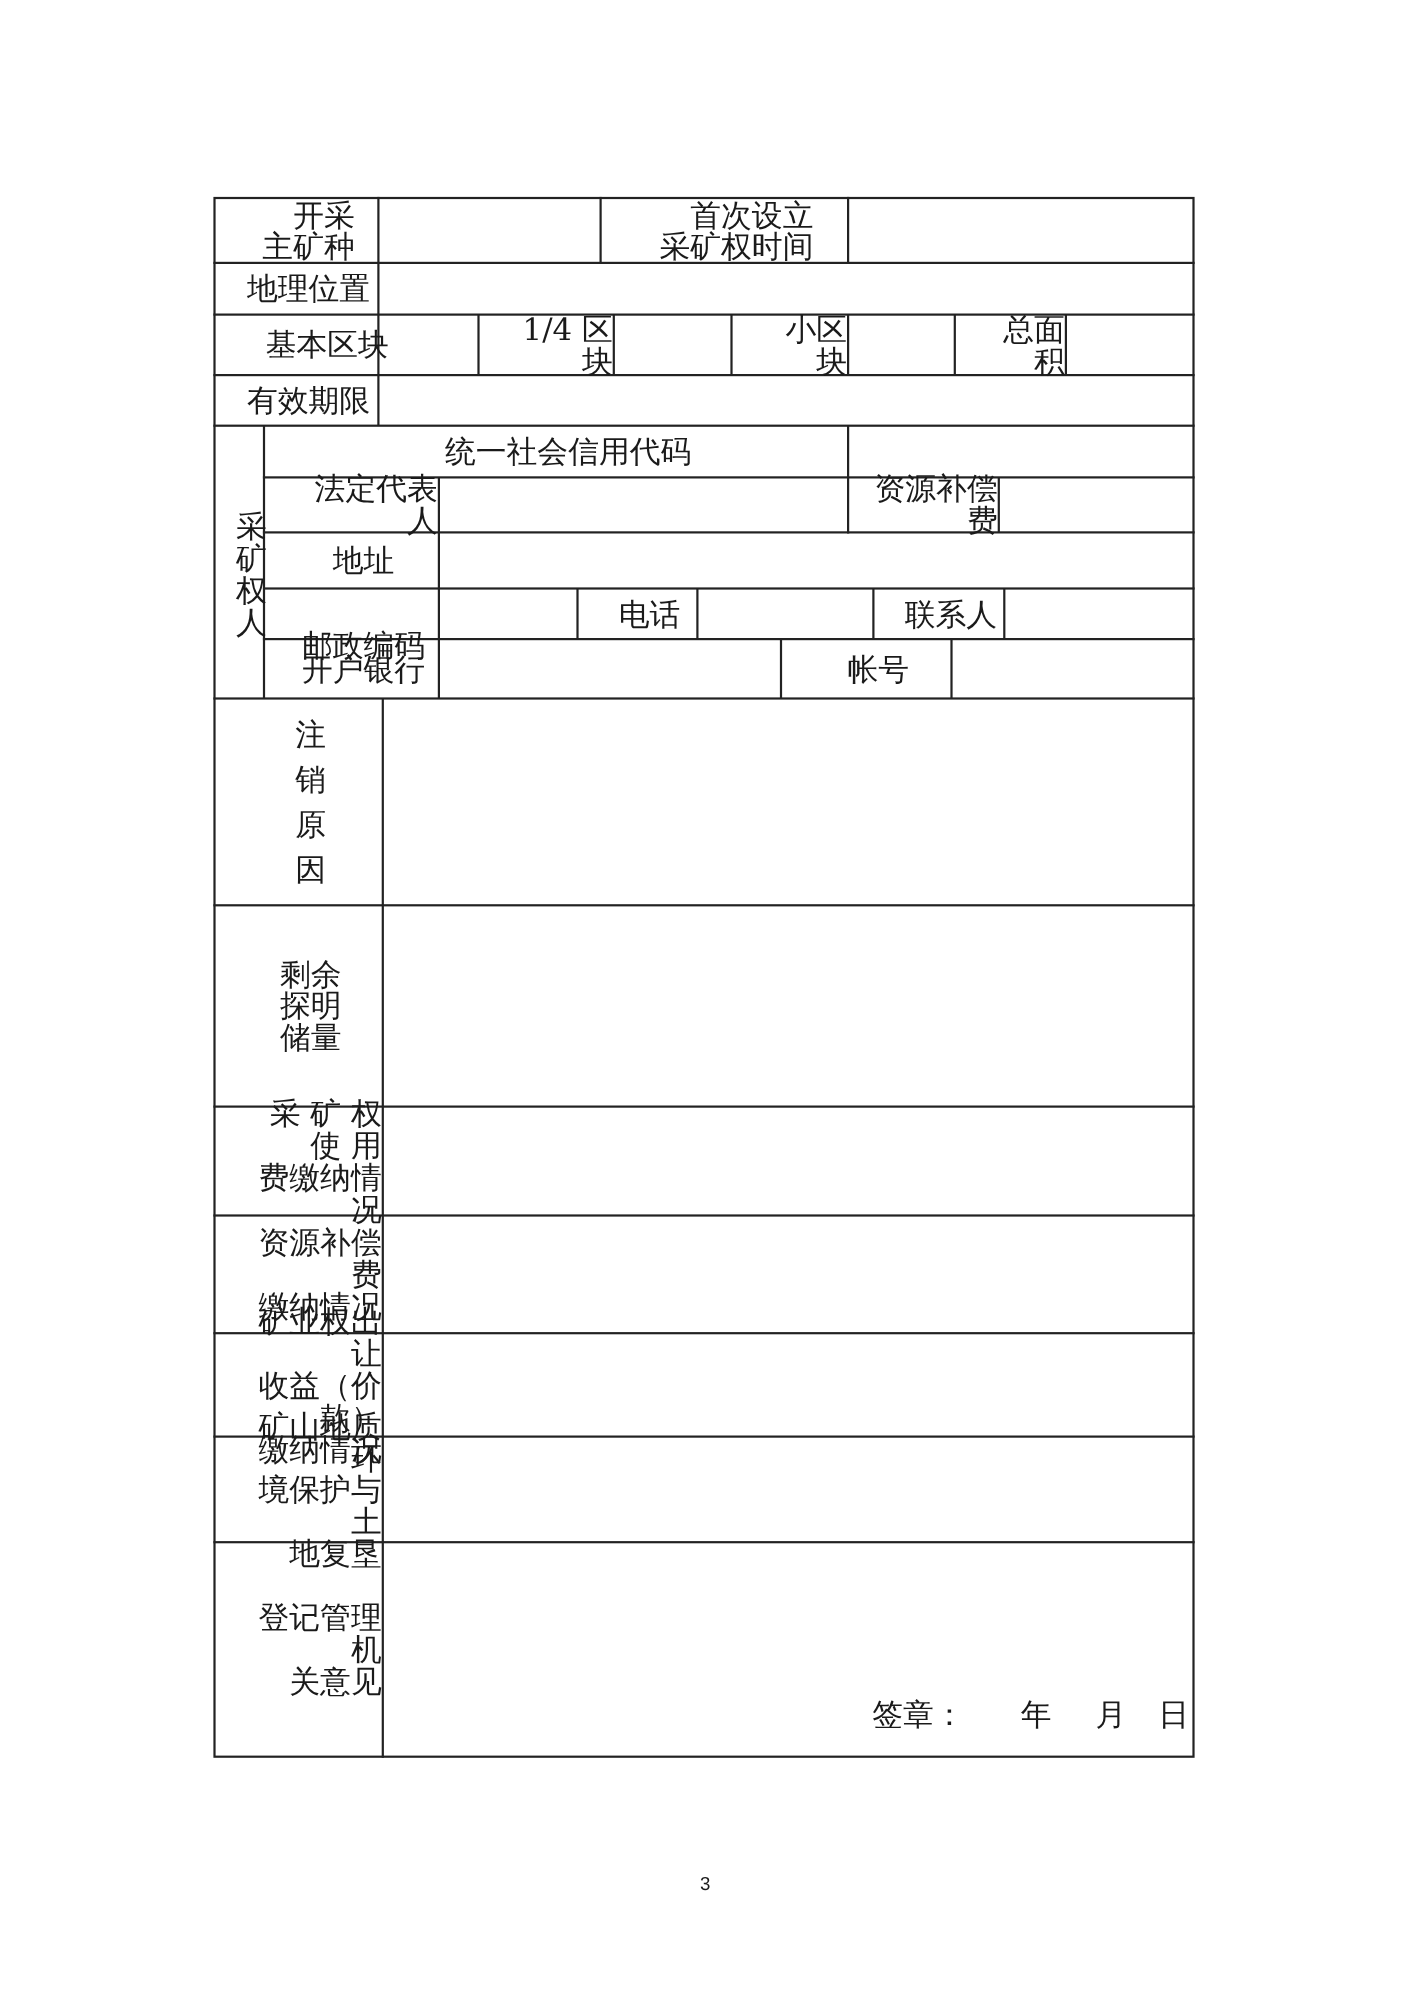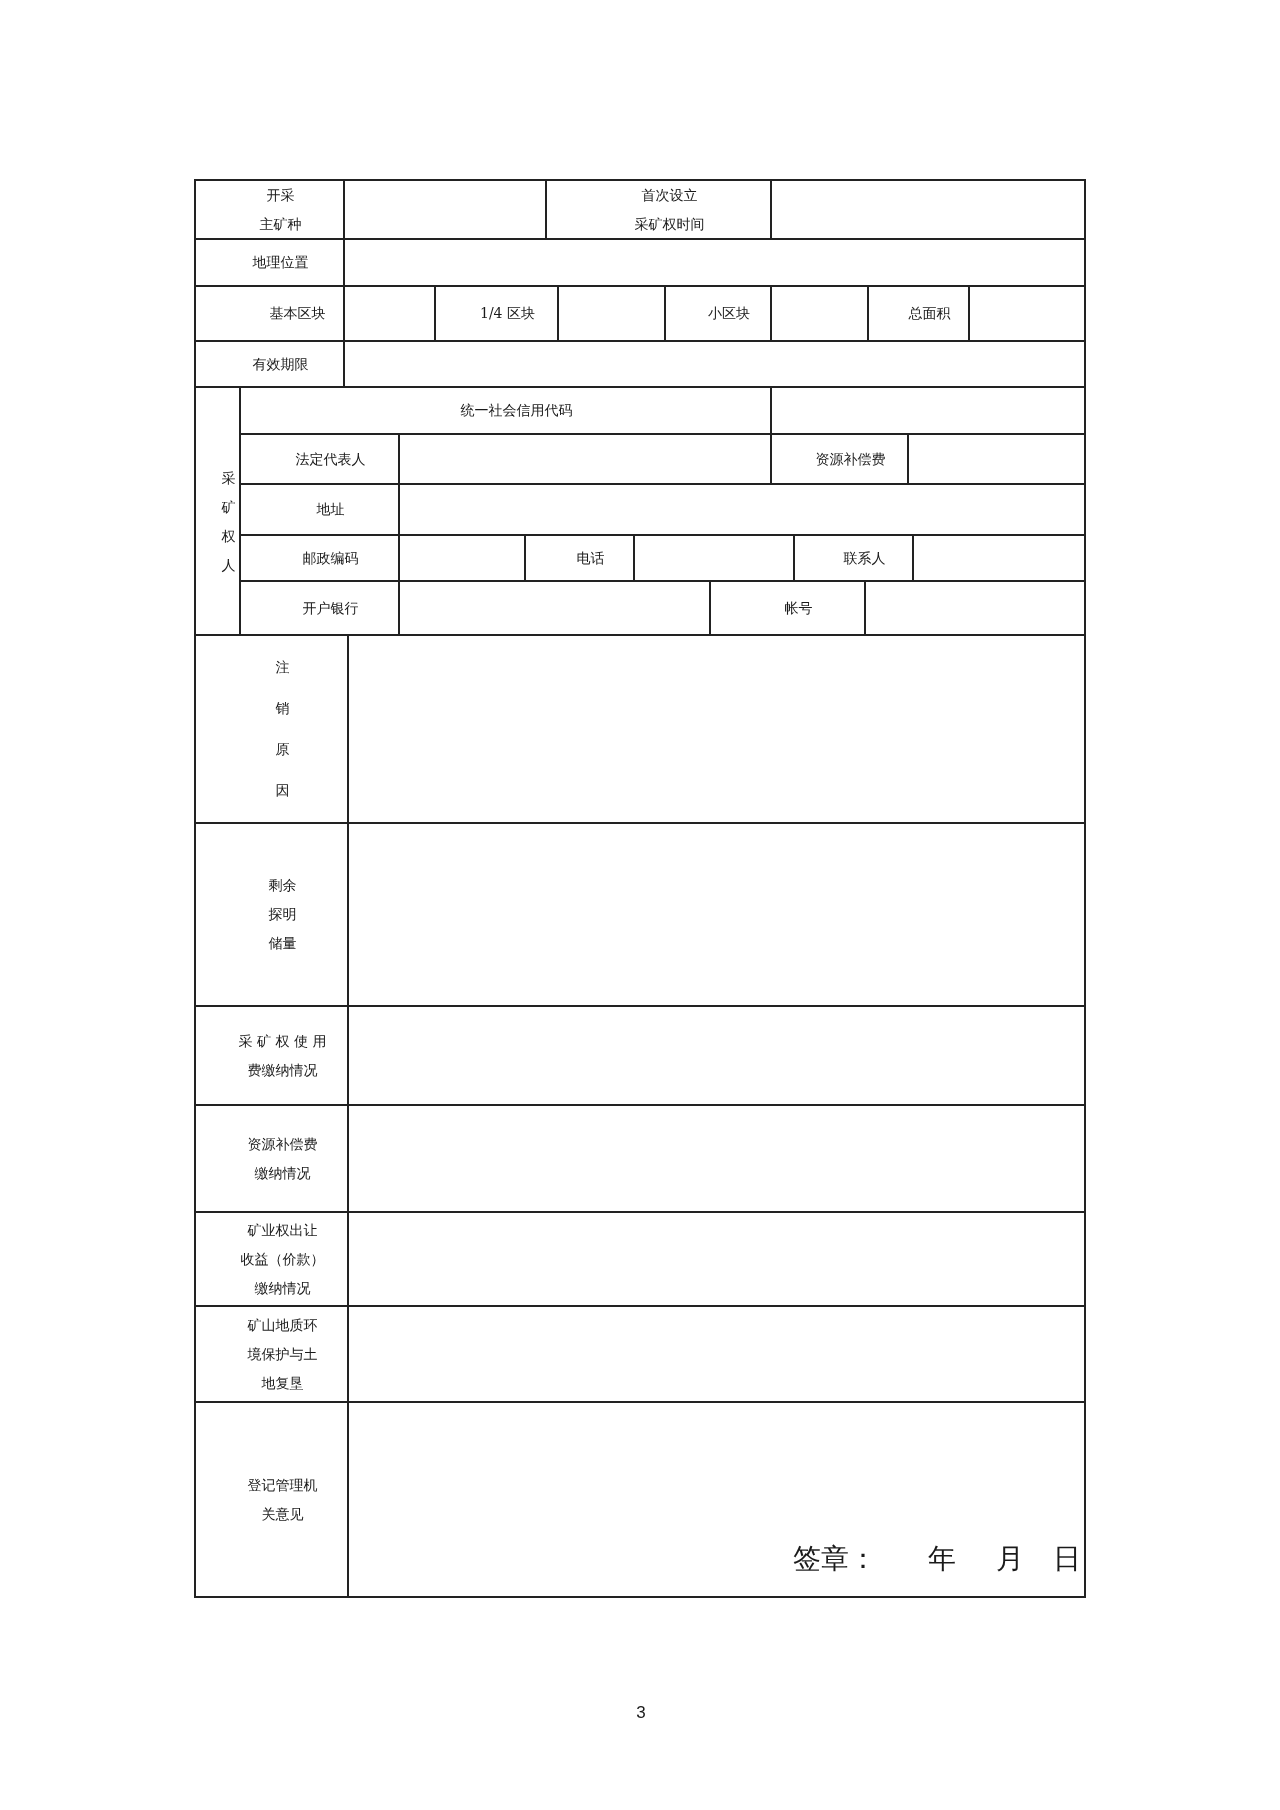--- a/index.html
+++ b/index.html
@@ -1,18 +1,18 @@
 <!DOCTYPE html>
 <html><head>
 <meta charset="utf-8">
 <style>
   html, body { margin:0; padding:0; background:#ffffff; }
   body { width:1280px; height:1810px; position:relative; font-family:"DejaVu Serif","Liberation Serif",serif; color:#1a1a1a; }
   .page { position:absolute; left:0; top:0; width:1280px; height:1810px; }
-  .cell { position:absolute; box-sizing:border-box; display:flex; align-items:center; justify-content:center; text-align:center; font-size:14px; line-height:29px;padding-left:22px; }
+  .cell { position:absolute; box-sizing:border-box; display:flex; align-items:center; justify-content:center; text-align:right; font-size:28px; line-height:29px;padding-left:22px; }
   .hl { position:absolute; height:2px; background:#222; }
   .vl { position:absolute; width:2px; background:#222; }
   .outer { position:absolute; left:194px; top:179px; width:892px; height:1419px; border:2px solid #222; box-sizing:border-box; }
   .ml { white-space:pre-line; }
   .vert { white-space:pre-line; line-height:41px; }
   .vert2 { white-space:pre-line; line-height:29px; }
   .sig { position:absolute; font-size:28px; }
   .pagenum { position:absolute; left:628px; top:1703px; width:26px; text-align:center; font-family:"Liberation Sans",sans-serif; font-size:17px; }
   .input { position:absolute; box-sizing:border-box; }
 </style>
@@ -92,21 +92,21 @@
   <div class="input" style="left:772px;top:388px;width:312px;height:45px"></div>
 
   <div class="cell" style="left:241px;top:435px;width:157px;height:48px">法定代表人</div>
   <div class="input" style="left:400px;top:435px;width:370px;height:48px"></div>
   <div class="cell" style="left:772px;top:435px;width:135px;height:48px">资源补偿费</div>
   <div class="input" style="left:909px;top:435px;width:175px;height:48px"></div>
 
   <div class="cell" style="left:241px;top:485px;width:157px;height:49px">地址</div>
   <div class="input" style="left:400px;top:485px;width:684px;height:49px"></div>
 
-  <div class="cell" style="left:241px;top:536px;width:157px;height:44px">邮政编码</div>
+  <div class="cell" style="left:241px;top:564px;width:157px;height:44px">邮政编码</div>
   <div class="input" style="left:400px;top:536px;width:124px;height:44px"></div>
   <div class="cell" style="left:526px;top:536px;width:107px;height:44px">电话</div>
   <div class="input" style="left:635px;top:536px;width:158px;height:44px"></div>
   <div class="cell" style="left:795px;top:536px;width:117px;height:44px">联系人</div>
   <div class="input" style="left:914px;top:536px;width:170px;height:44px"></div>
 
   <div class="cell" style="left:241px;top:582px;width:157px;height:52px">开户银行</div>
   <div class="input" style="left:400px;top:582px;width:309px;height:52px"></div>
   <div class="cell" style="left:711px;top:582px;width:153px;height:52px">帐号</div>
   <div class="input" style="left:866px;top:582px;width:218px;height:52px"></div>

